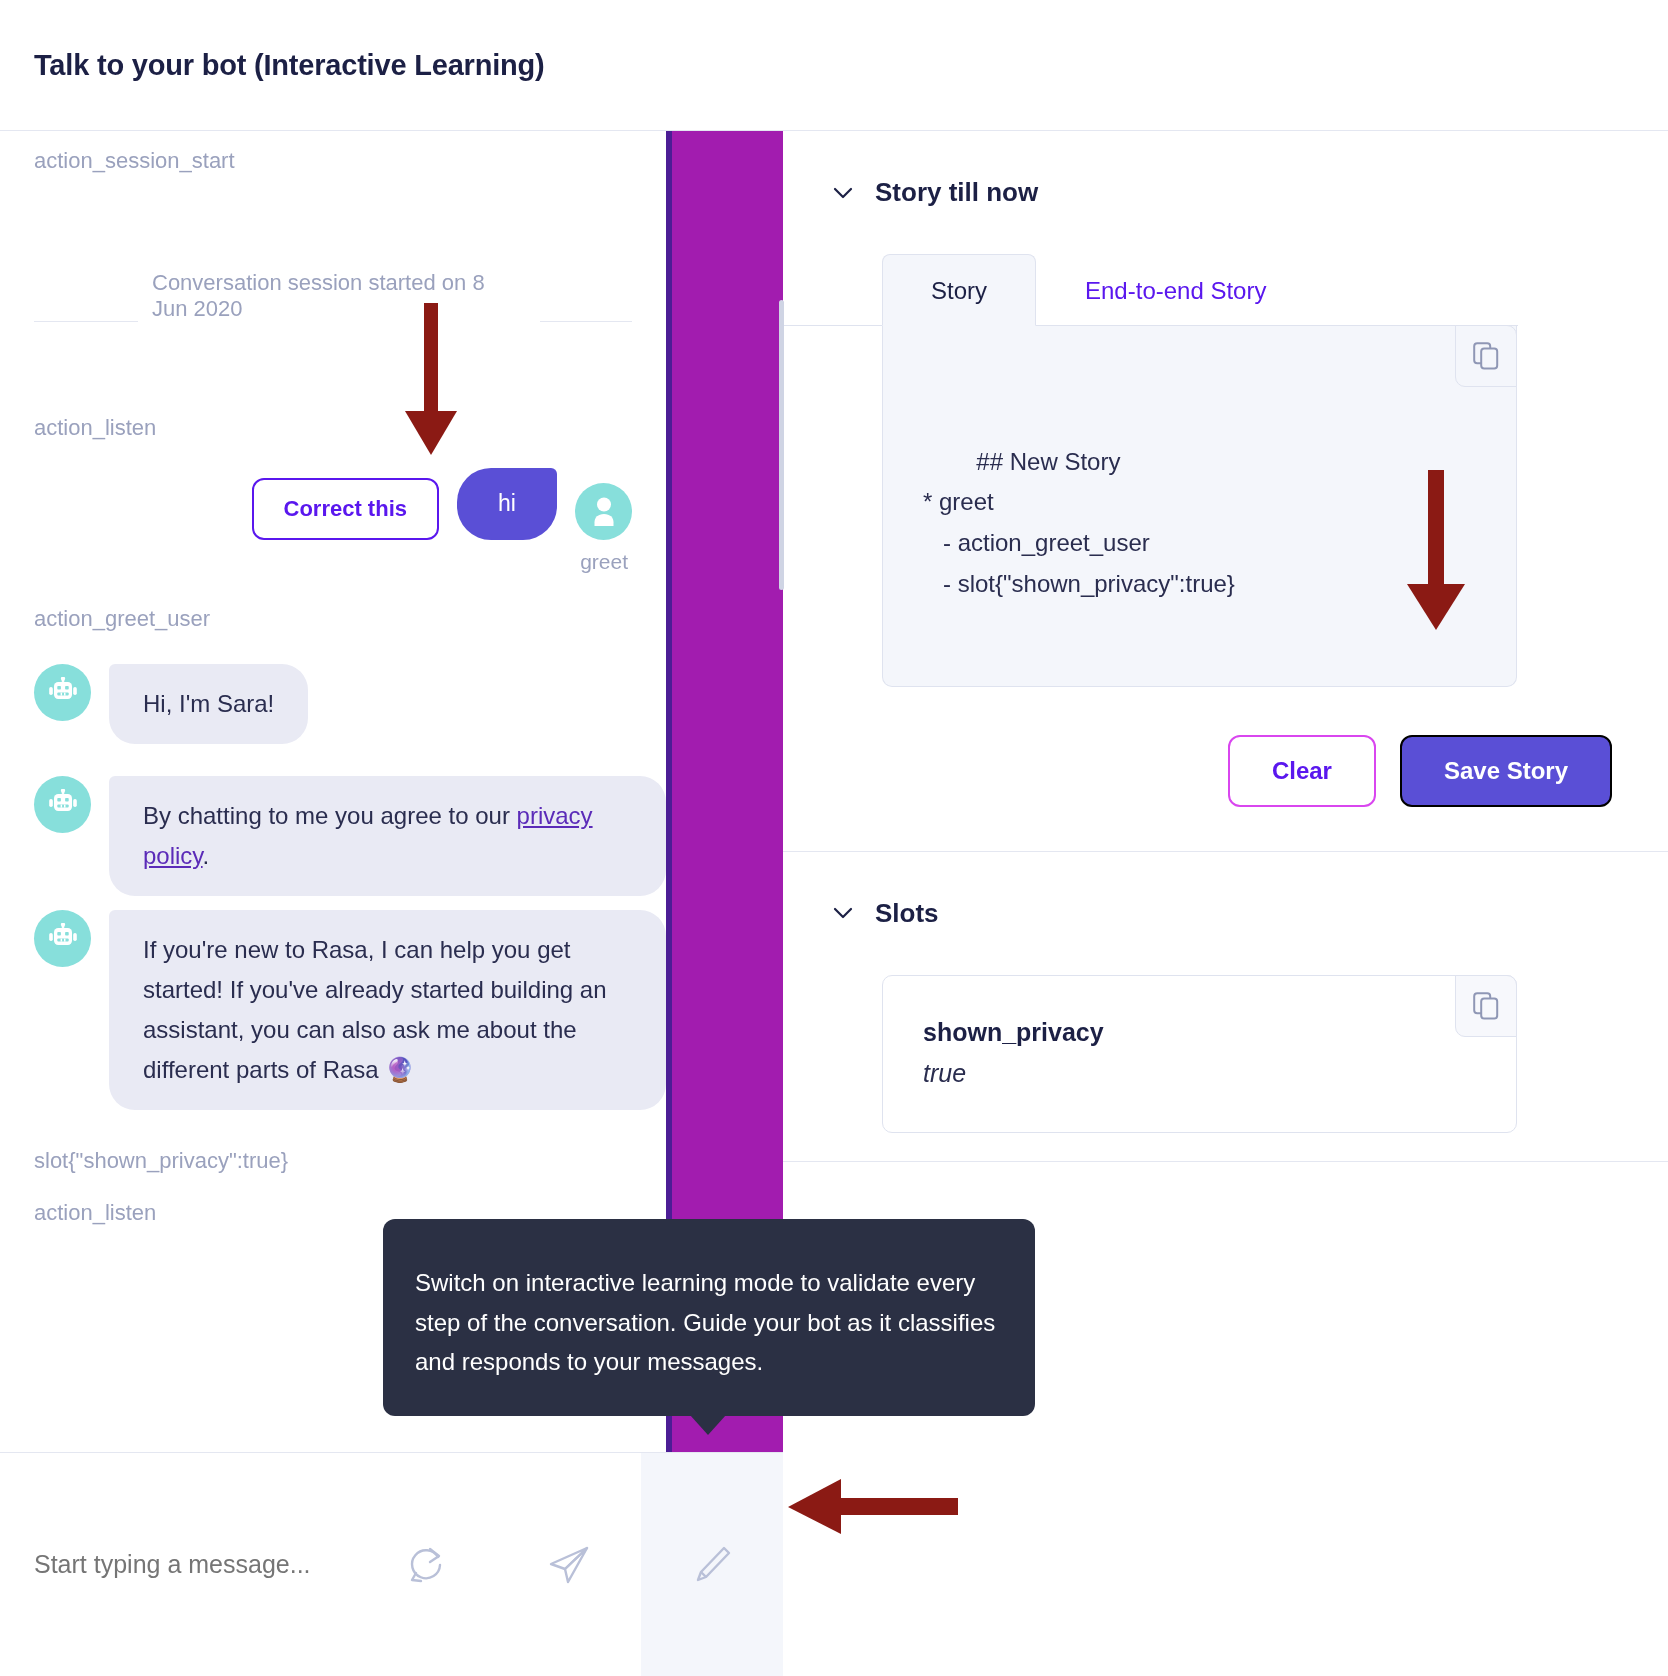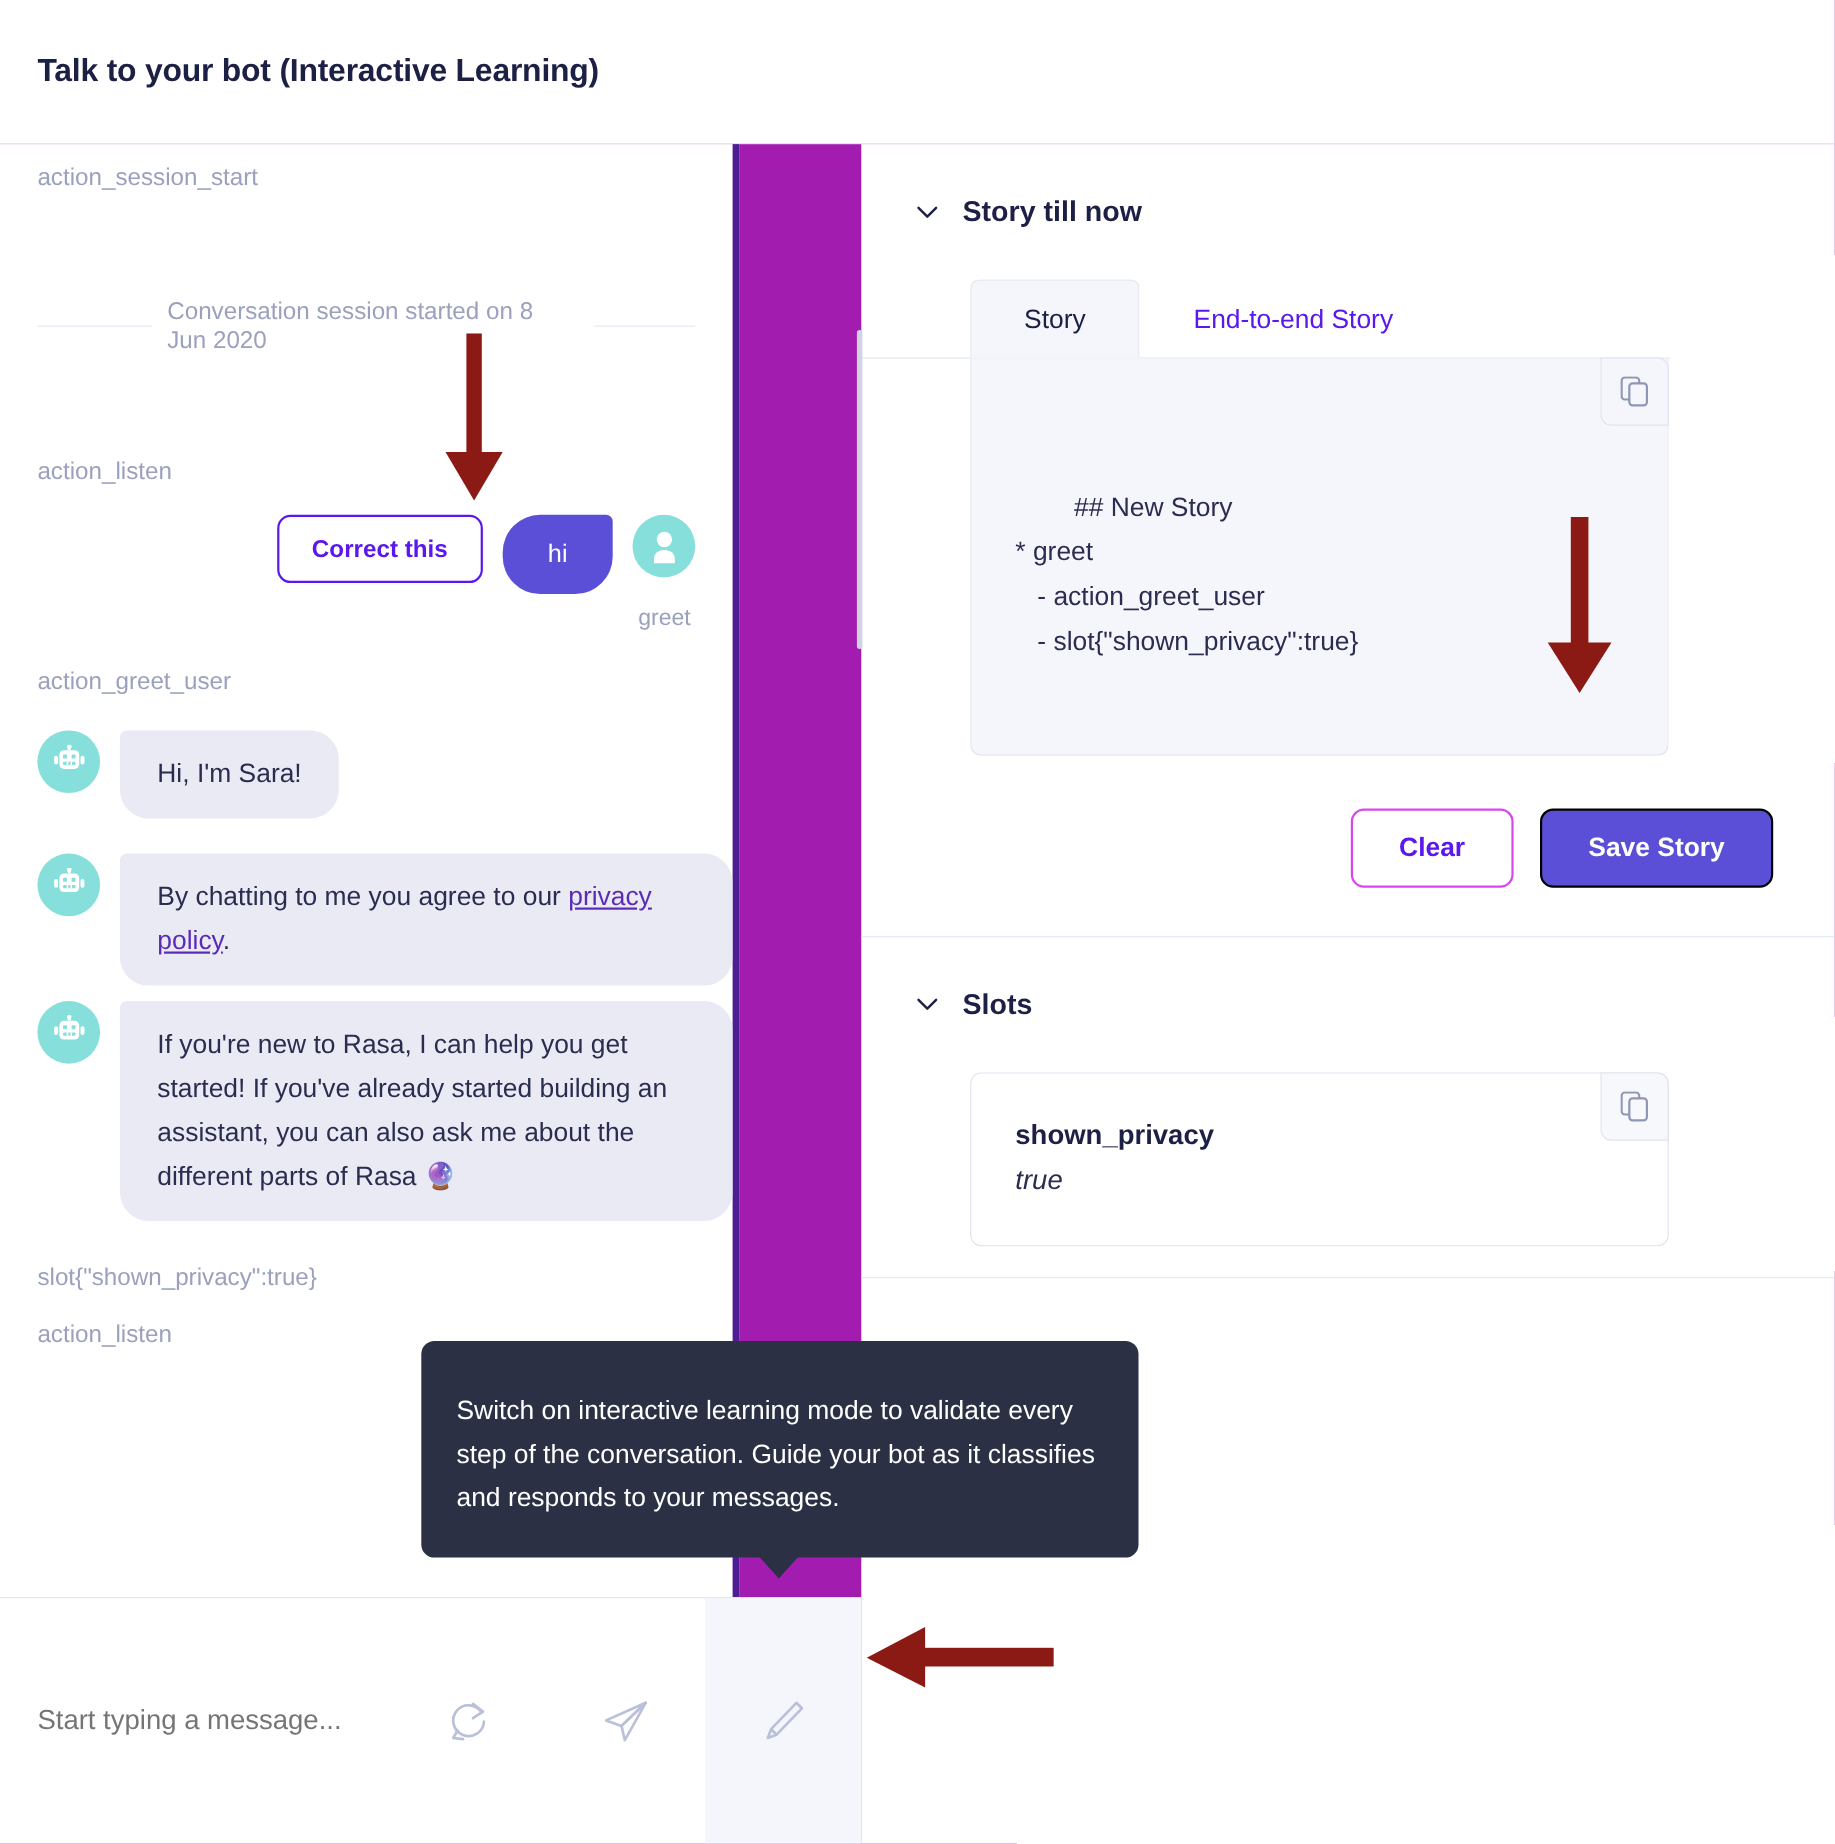--- a/index.html
+++ b/index.html
@@ -52,38 +52,38 @@
 
   .event-label {
     font-size: 22px;
     color: #9aa1bd;
     font-weight: 400;
     padding-left: 34px;
   }
 
   .session-divider {
     display: flex;
-    align-items: center;
+    align-items: flex-end;
     gap: 14px;
     padding: 0 34px;
     color: #9aa1bd;
     font-size: 22px;
   }
   .session-divider .rule {
     height: 1px;
     background: #e4e7f1;
     flex: 0 0 auto;
   }
   .session-divider .rule.left { width: 104px; }
   .session-divider .rule.right { width: 92px; }
 
   
   .user-row {
     display: flex;
-    align-items: flex-start;
+    align-items: flex-end;
     justify-content: flex-end;
     gap: 18px;
     padding-right: 34px;
   }
   .correct-this-btn {
     border: 2px solid #5a17ee;
     border-radius: 12px;
     background: #ffffff;
     color: #5a17ee;
     font-size: 22px;

